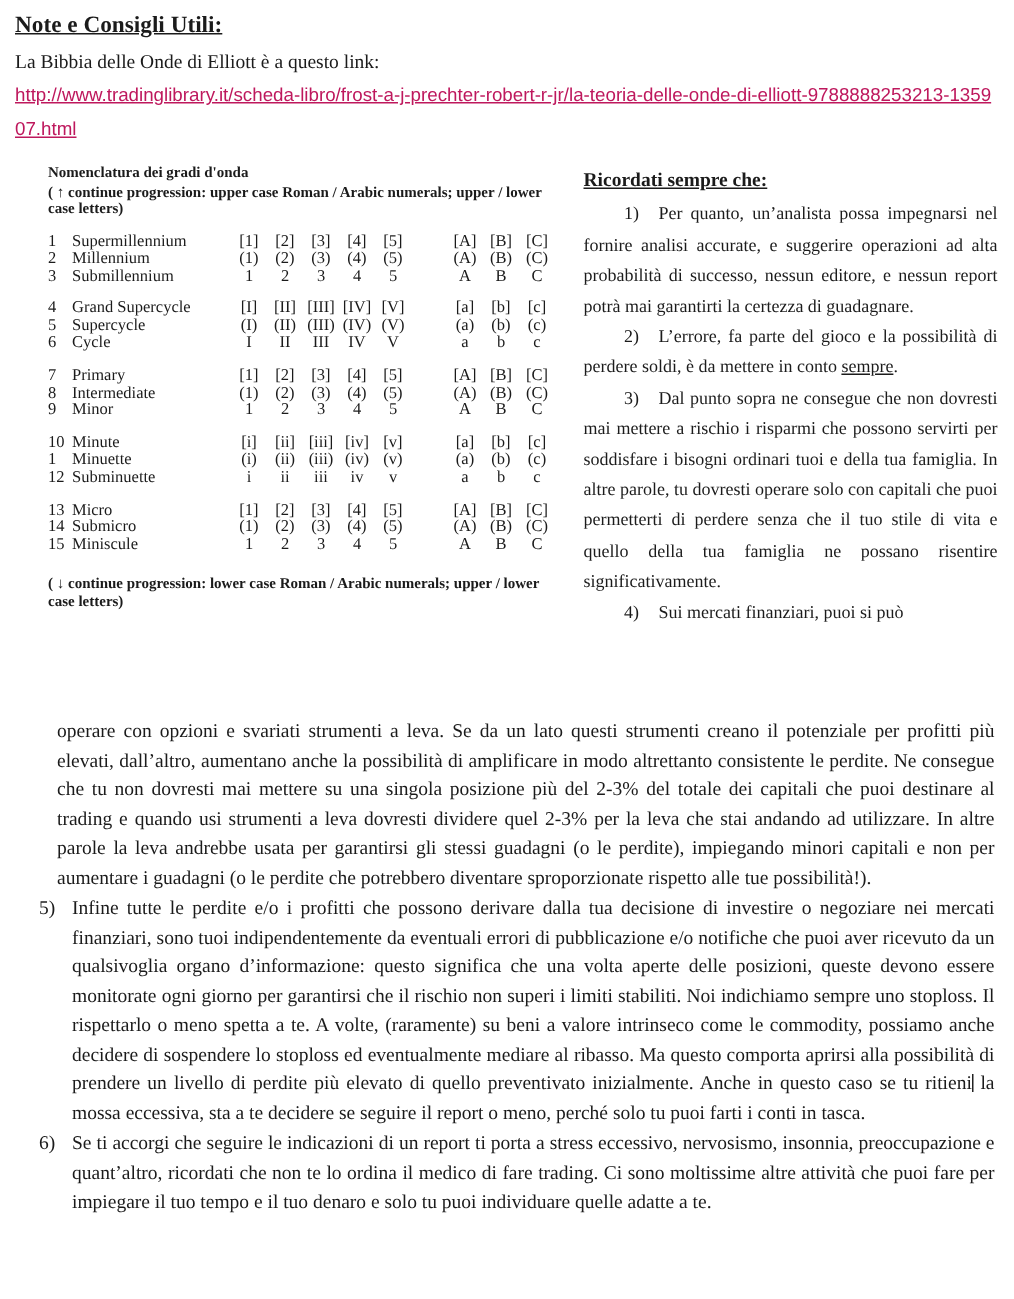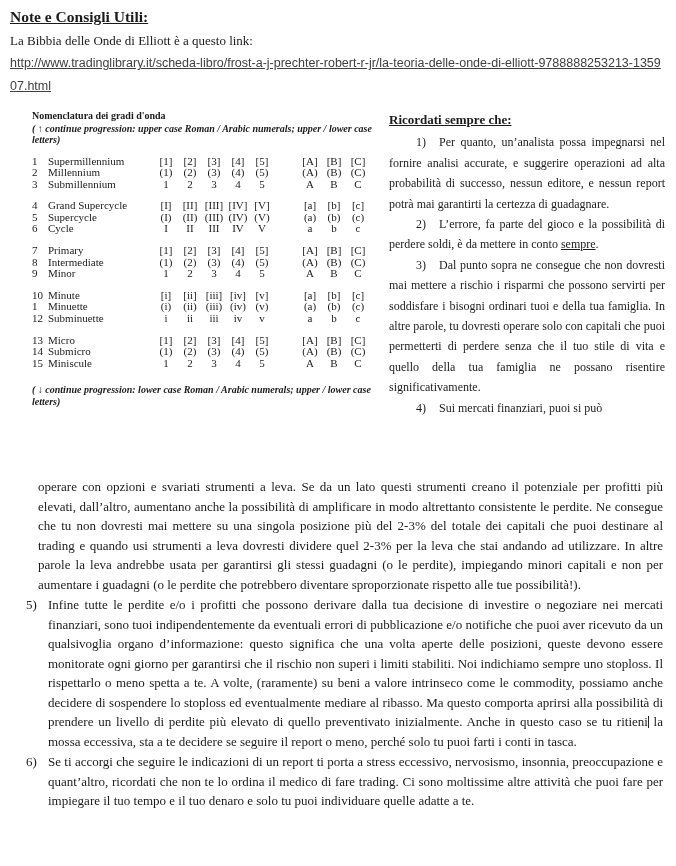--- a/index.html
+++ b/index.html
@@ -13,31 +13,31 @@
 
   
   .page-title {
     font-size: 15.5px; font-weight: bold; text-decoration: underline;
     margin: 0 0 7px 0;
   }
   .intro { font-size: 13px; margin: 0 0 3px 0; }
   .book-link {
     font-family: "Liberation Sans", "DejaVu Sans", sans-serif;
     font-size: 12.5px; line-height: 23px;
-    color: #404040; text-decoration: underline;
+    color: #be185d; text-decoration: underline;
     word-break: break-all; display: inline-block; max-width: 655px;
   }
   .nomen { font-size: 13px; line-height: 17px; margin: 24px 0 0 0; text-align: justify; }
 
   
   .columns { display: flex; align-items: flex-start; margin-top: 12px; min-height: 350px; }
 
   .table-col { width: 366px; flex: none; padding-left: 22px; }
   .tbl-title, .tbl-note { font-weight: bold; font-size: 10px; text-align: left; line-height: 11.5px; margin: 0; }
-  .tbl-note { margin-top: 1px; font-style: italic; }
+  .tbl-note { margin-top: 1px; }
   .t-head { display: grid; grid-template-columns: 122px 120px 98px; font-weight: bold; font-size: 11.5px; line-height: 11px; margin-top: 3px; }
   .t-head span { text-align: center; }
   .t-groups { margin-top: 4px; }
   .t-group { margin-top: 10px; }
   .t-row { display: grid; grid-template-columns: 16px 106px repeat(5, 24px) 24px repeat(3, 24px); font-size: 11px; line-height: 11.6px; }
   .c-num { text-align: left; }
   .c-name { text-align: left; }
   .c-w, .c-a { text-align: center; white-space: nowrap; }
   .tbl-note-bottom { margin-top: 15px; }
 

